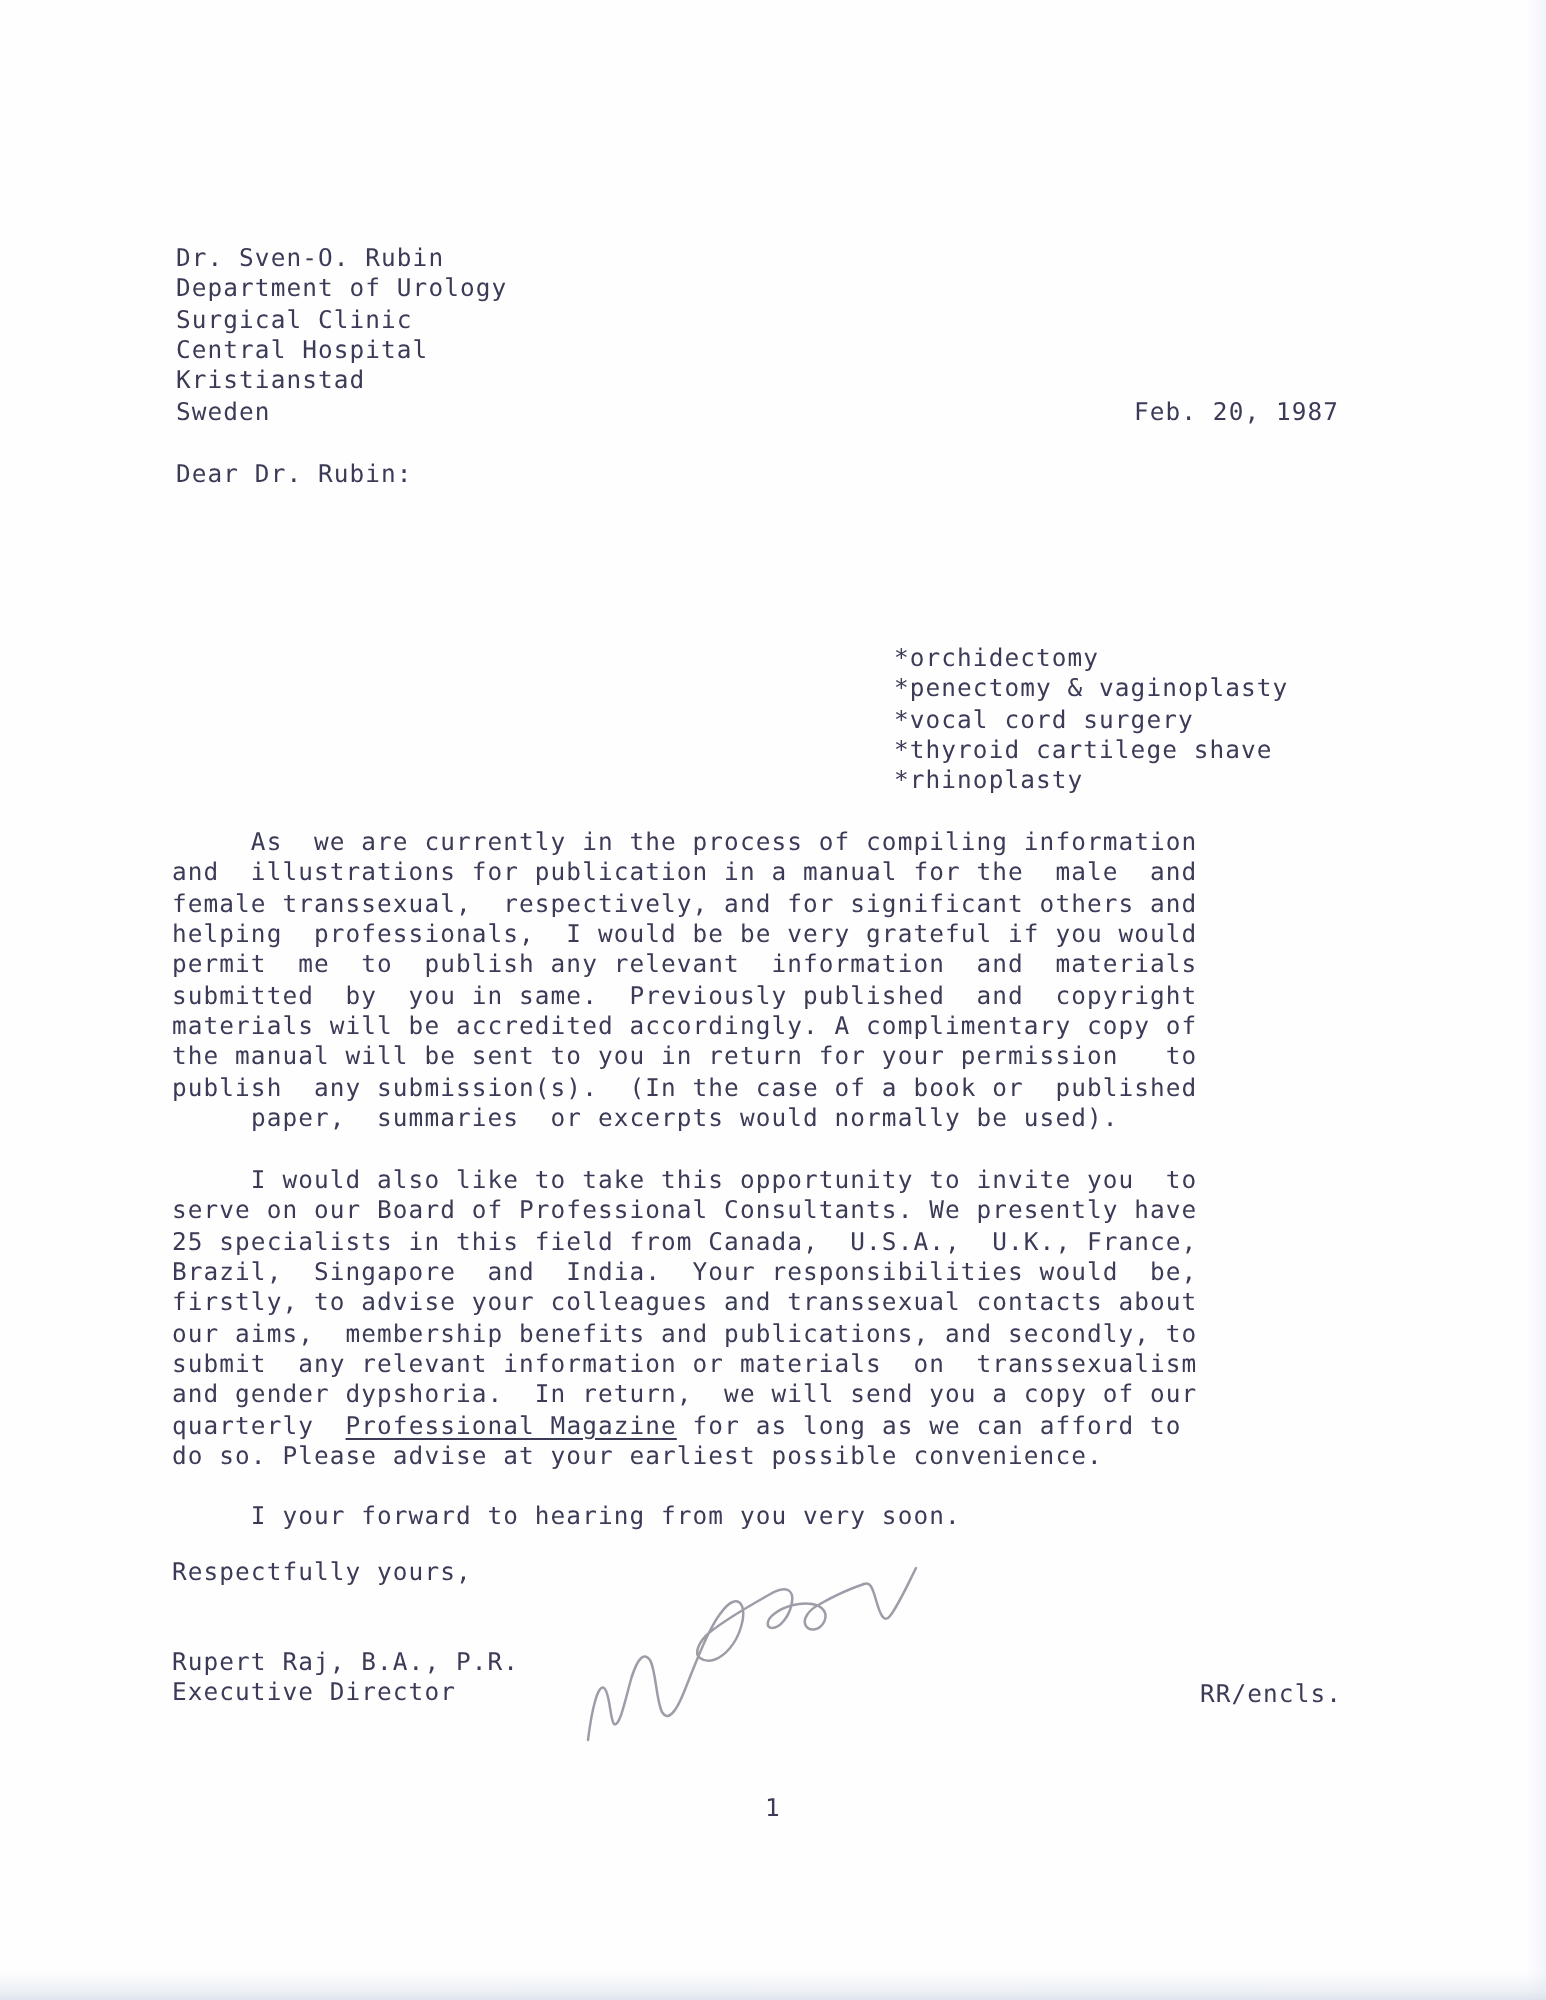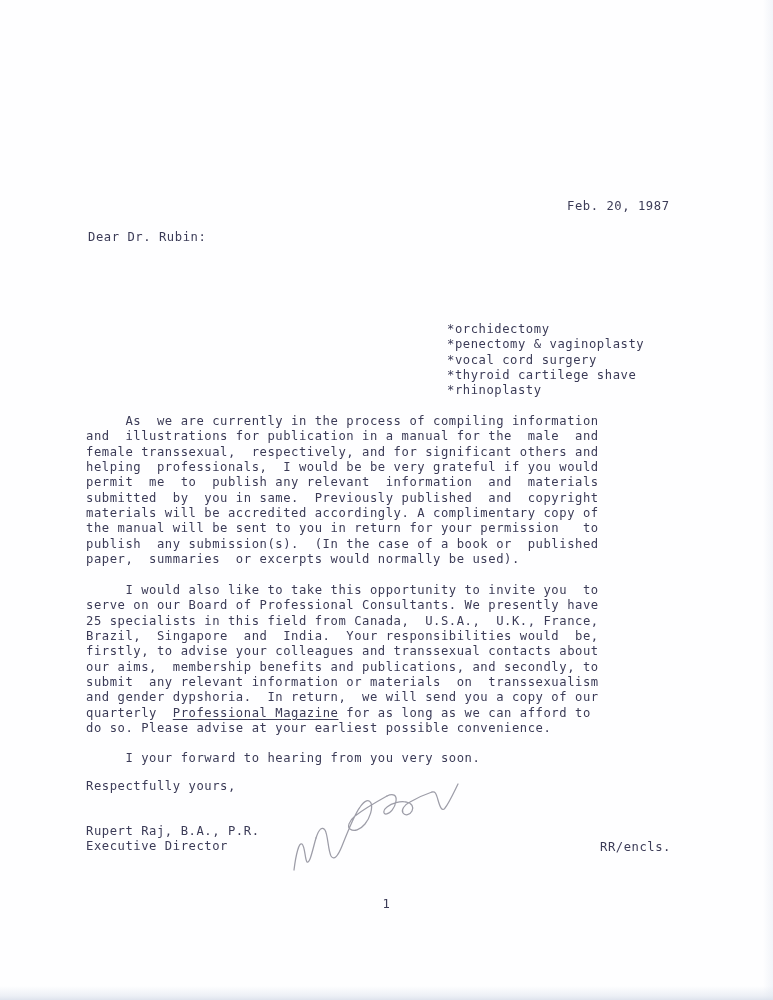--- a/index.html
+++ b/index.html
@@ -41,21 +41,21 @@
     color: #3b3b57;
   }
   .block { white-space: pre; }
 
   #addressee     { left: 88px;  top: 122px; }
   #date-line     { left: 567px; top: 199px; }
   #salutation    { left: 88px;  top: 230px; }
   #para-1        { left: 86px;  top: 261px; }
   #proc-col-1    { left: 88px;  top: 322px; }
   #proc-col-2    { left: 447px; top: 322px; }
-  #para-2        { left: 86px;  top: 414px; }
+  #para-2        { left: 86px;  top: 414px; text-align: center; }
   #para-3        { left: 86px;  top: 583px; }
   #closing-line  { left: 86px;  top: 751px; }
   #valediction   { left: 86px;  top: 779px; }
   #signer        { left: 86px;  top: 824px; }
   #encl          { left: 600px; top: 840px; }
   #page-number   { left: 0px;   top: 897px; width: 773px; text-align: center; }
 
   .ul { text-decoration: underline; text-underline-offset: 2px; }
 
   #signature {
@@ -68,20 +68,26 @@
   }
 </style>
 </head>
 <body>
 
 <div id="page">
 
   <div id="scan-edge-right"></div>
   <div id="scan-edge-bottom"></div>
 
+  <div class="tw block" id="addressee">Dr. Sven-O. Rubin
+Department of Urology
+Surgical Clinic
+Central Hospital
+Kristianstad
+Sweden</div>
 
   <div class="tw" id="date-line">Feb. 20, 1987</div>
 
   <div class="tw" id="salutation">Dear Dr. Rubin:</div>
 
 
 
   <div class="tw block" id="proc-col-2">*orchidectomy
 *penectomy &amp; vaginoplasty
 *vocal cord surgery

